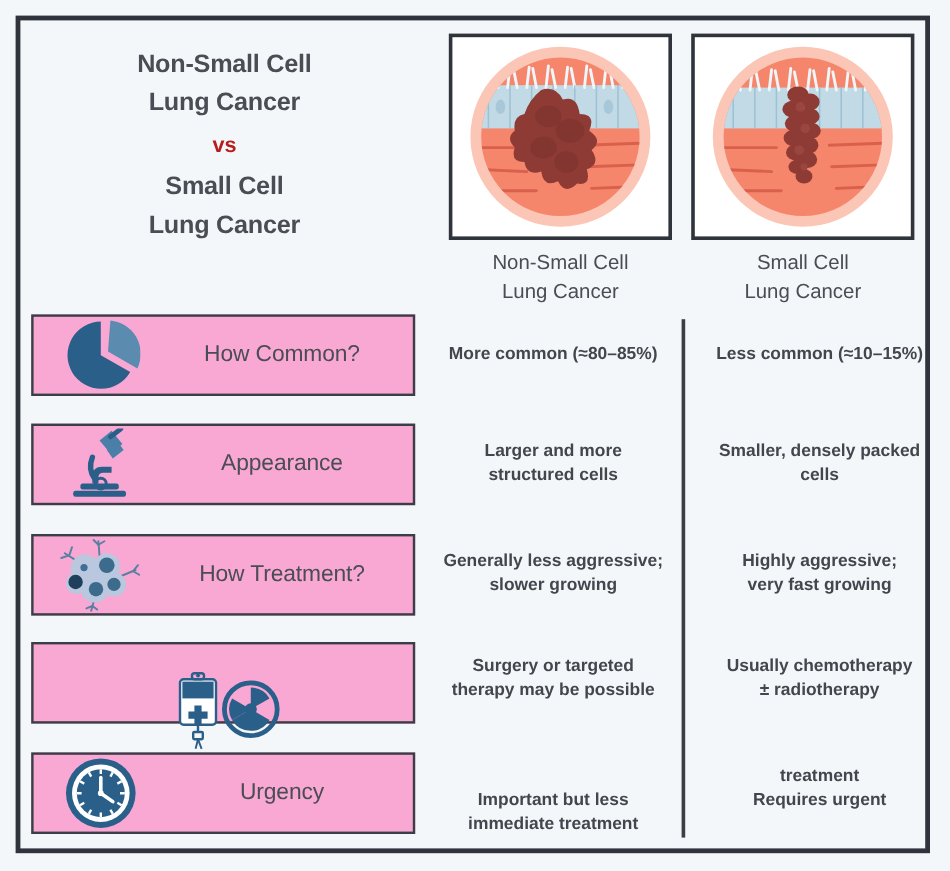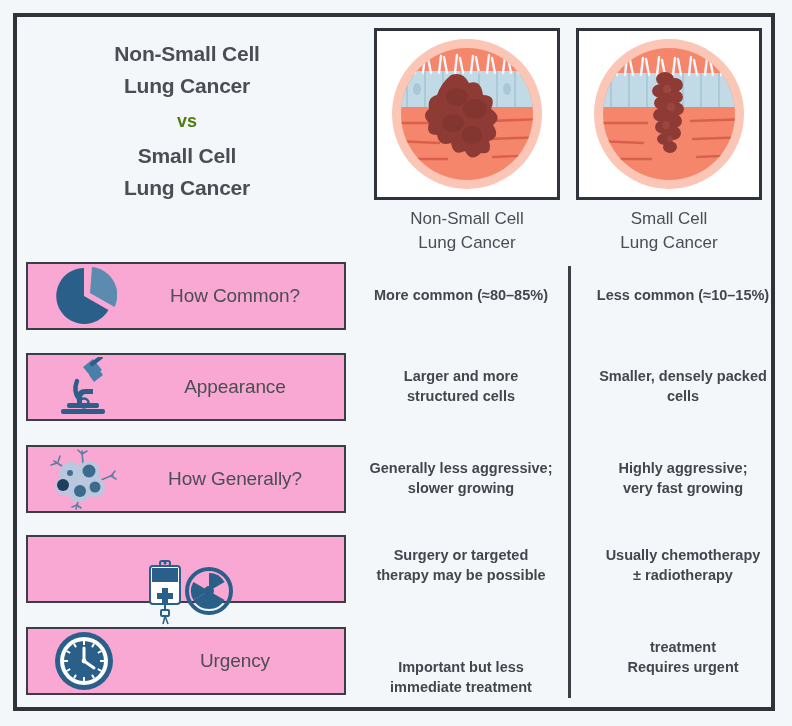--- a/index.html
+++ b/index.html
@@ -45,21 +45,21 @@
   .title-line {
     font-size: 21px;
     font-weight: bold;
     color: #4a4d54;
     line-height: 32px;
     letter-spacing: -0.2px;
   }
   .title-vs {
     font-size: 18px;
     font-weight: bold;
-    color: #4d7c0f;
+    color: #b91c1c;
     line-height: 38px;
   }
 
   
   .panel {
     position: absolute;
     top: 28px;
     width: 186px;
     height: 172px;
     border: 3px solid #2f333b;
@@ -371,21 +371,21 @@
           <circle cx="46" cy="39" r="5.5"></circle>
         </g>
         <g fill="#1f3f5c">
           <circle cx="14" cy="37" r="6"></circle>
         </g>
         <g fill="#2a5f8a" opacity="0.85">
           <circle cx="21" cy="25" r="3"></circle>
         </g>
       </svg>
     </span>
-    <span class="row-label">How Generally?</span>
+    <span class="row-label">How Treatment?</span>
   </div>
   <div class="cell cell-left" style="top:458px;">
     <div>Generally less aggressive;</div>
     <div>slower growing</div>
   </div>
   <div class="cell cell-right" style="top:458px;">
     <div>Highly aggressive;</div>
     <div>very fast growing</div>
   </div>
 

